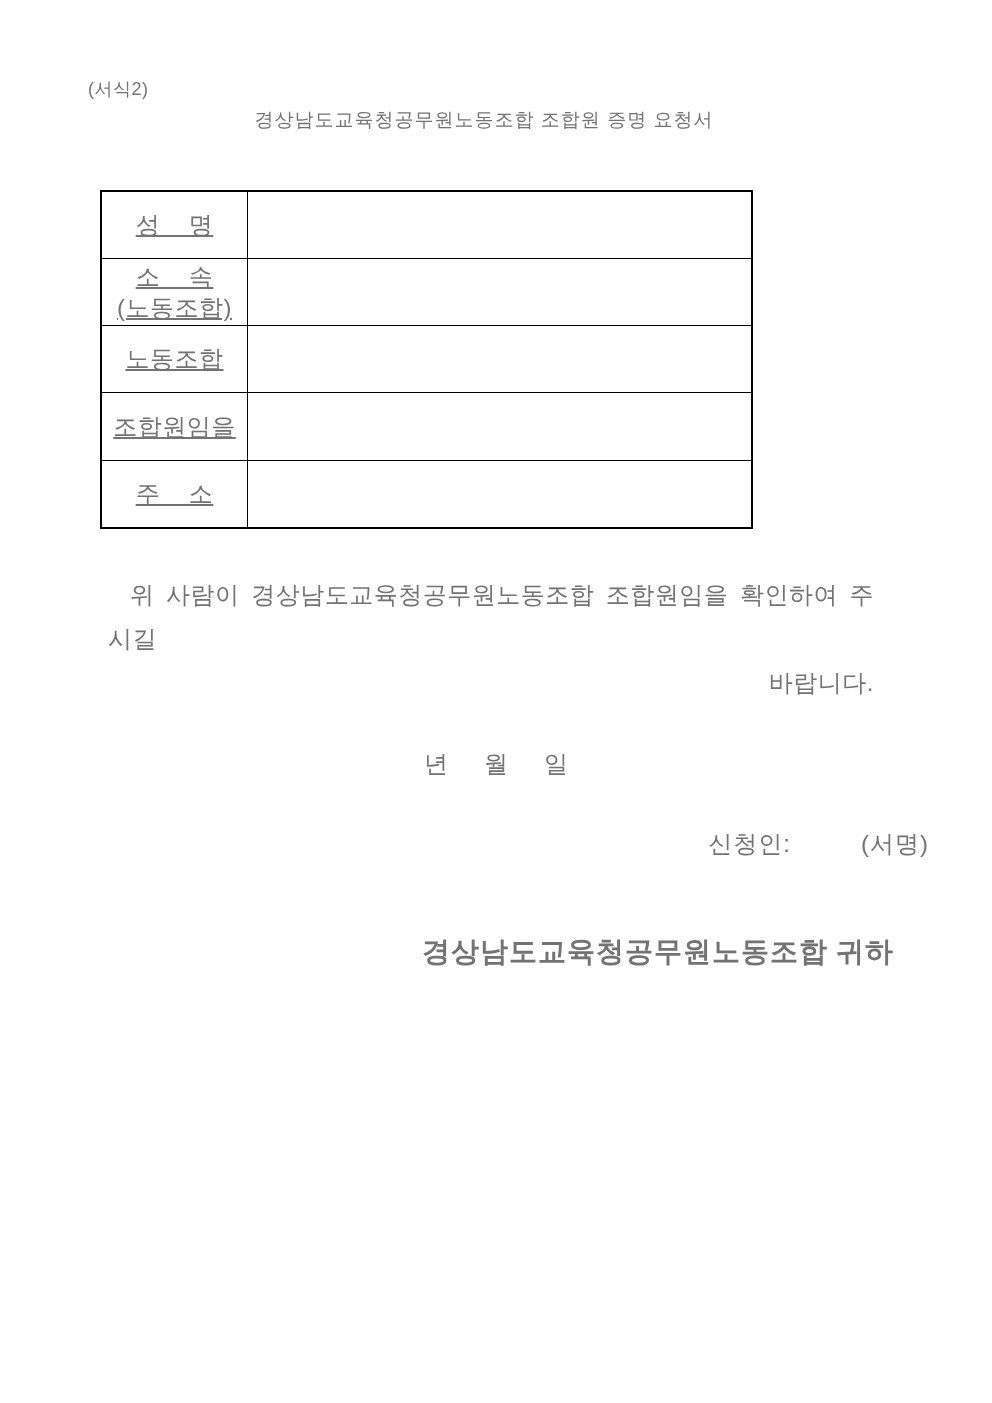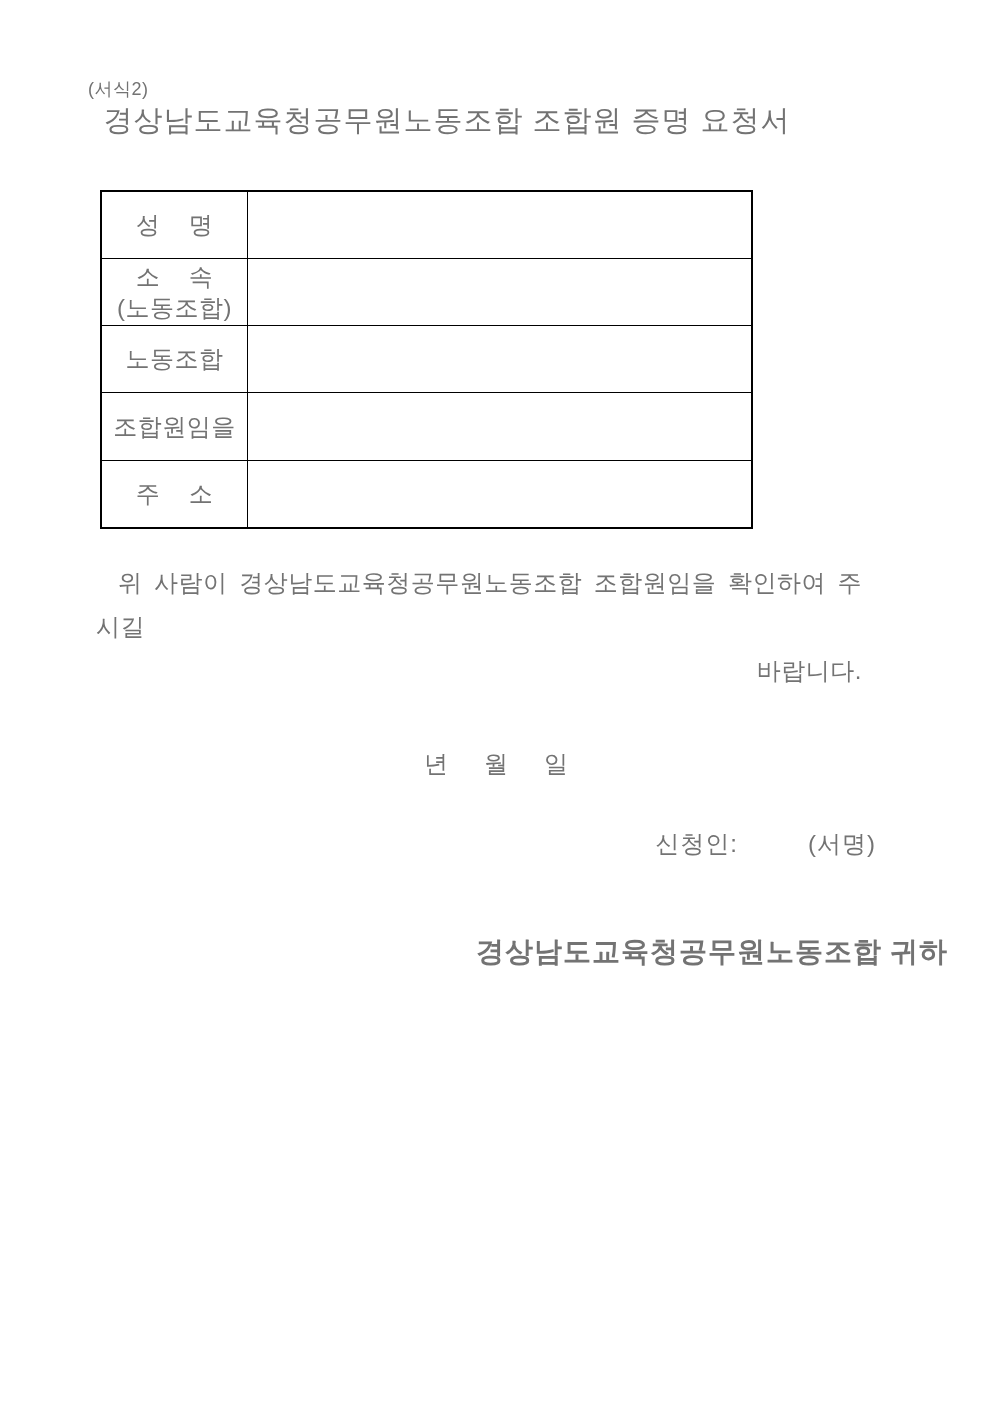--- a/index.html
+++ b/index.html
@@ -26,34 +26,36 @@
     letter-spacing: 0.5px;
   }
 
   .title {
     position: absolute;
     left: 0;
     top: 102px;
     width: 894px;
     margin: 0;
     text-align: center;
-    font-size: 29px;
+    font-size: 19px;
     font-weight: normal;
     line-height: 36px;
     letter-spacing: 1px;
+    padding-left: 37px;
   }
 
   table.form-table {
     position: absolute;
     left: 100px;
     top: 190px;
     width: 653px;
     border-collapse: collapse;
     border: 2px solid #000000;
     table-layout: fixed;
+    text-decoration: underline;
   }
   table.form-table th,
   table.form-table td {
     border: 1px solid #000000;
     padding: 0;
   }
   table.form-table th.label-cell {
     width: 145px;
     font-weight: normal;
     font-size: 24px;
@@ -72,21 +74,21 @@
   table.form-table tr:nth-child(4),
   table.form-table tr:nth-child(5) {
     height: 68px;
   }
 
   .body-text {
     position: absolute;
     left: 96px;
     top: 561px;
     width: 766px;
-    margin: 0;
+    margin: 12px;
     font-size: 24px;
     line-height: 44px;
     letter-spacing: 0.5px;
   }
   .body-text .line1 {
     display: block;
     text-indent: 22px;
     text-align: justify;
     text-align-last: justify;
   }
@@ -106,36 +108,36 @@
     font-size: 24px;
     line-height: 32px;
   }
 
   .applicant-line {
     position: absolute;
     left: 0;
     top: 828px;
     width: 992px;
     box-sizing: border-box;
-    padding-right: 116px;
+    padding-right: 63px;
     display: flex;
     justify-content: flex-end;
     gap: 70px;
     font-size: 24px;
     line-height: 32px;
     letter-spacing: 1px;
   }
 
   .recipient-line {
     position: absolute;
     left: 0;
     top: 934px;
     width: 992px;
     box-sizing: border-box;
-    padding-right: 44px;
+    padding-right: 98px;
     text-align: right;
     font-family: "Liberation Serif", serif;
     font-weight: bold;
     font-size: 28px;
     line-height: 36px;
     letter-spacing: 1px;
   }
 </style>
 </head>
 <body>

